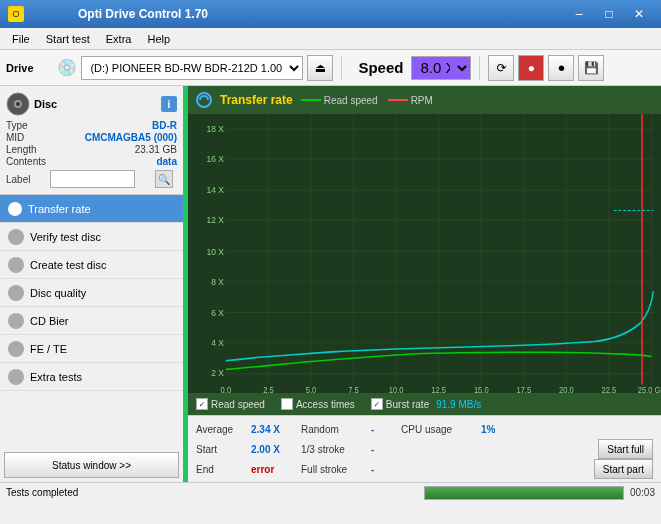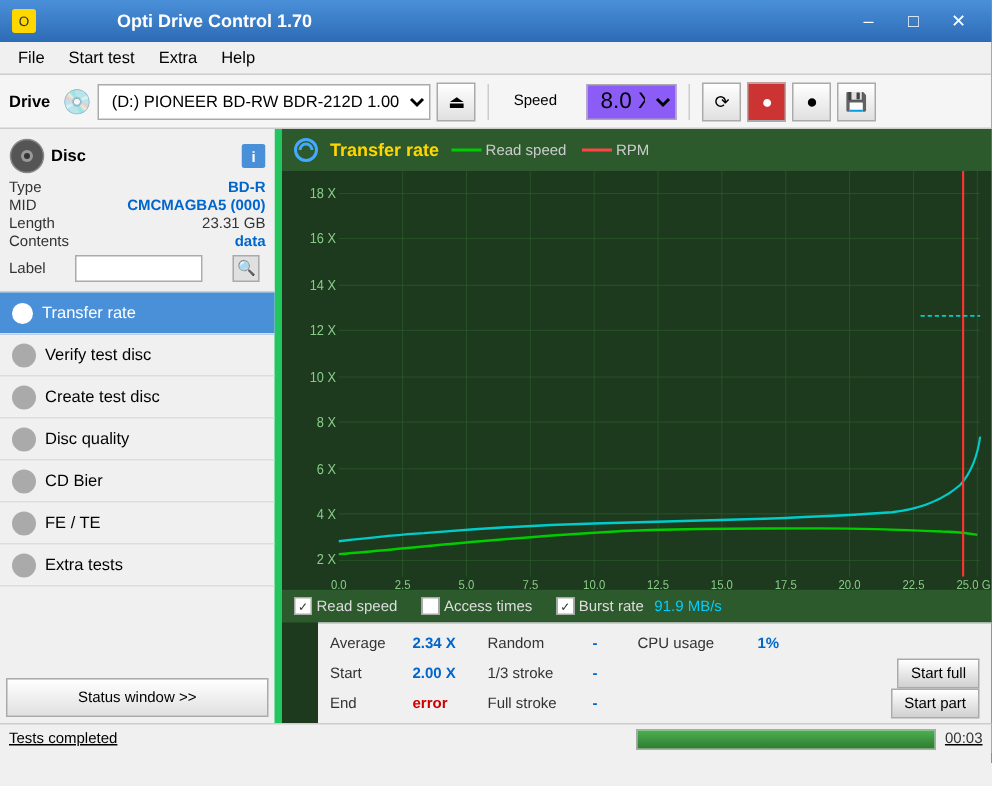--- a/index.html
+++ b/index.html
@@ -12,24 +12,24 @@
     .title-text { font-size: 12px; font-weight: 600; margin-left: 48px; }
     .title-controls { display: flex; gap: 2px; }
     .title-btn { width: 28px; height: 20px; display: flex; align-items: center; justify-content: center; cursor: pointer; border-radius: 3px; font-size: 12px; color: white; }
     
     
     .menu-bar { background: #f0f0f0; height: 22px; display: flex; align-items: center; padding: 0 4px; border-bottom: 1px solid #ccc; }
     .menu-item { padding: 2px 8px; cursor: pointer; font-size: 11px; }
     
     
     .toolbar { background: #f5f5f5; height: 36px; display: flex; align-items: center; padding: 0 6px; gap: 4px; border-bottom: 1px solid #ccc; }
-    .toolbar-label { font-size: 11px; font-weight: bold; margin-right: 4px; }
+    .toolbar-label { font-size: 11px; font-weight: bold; margin-right: 20px; }
     .drive-select { height: 24px; min-width: 220px; font-size: 11px; border: 1px solid #aaa; background: white; padding: 0 4px; }
     .toolbar-btn { width: 26px; height: 26px; border: 1px solid #aaa; background: linear-gradient(to bottom, #fff, #e0e0e0); cursor: pointer; display: flex; align-items: center; justify-content: center; font-size: 12px; }
-    .toolbar-speed-label { font-size: 10px; font-weight: normal; margin-left: 8px; margin-right: 16px; }
+    .toolbar-speed-label { font-size: 15px; font-weight: bold; margin-left: 8px; margin-right: 4px; }
     .speed-select { height: 24px; width: 60px; font-size: 15px; border: 1px solid #aaa; background: #8b5cf6; padding: 0 4px; }
     .toolbar-sep { width: 1px; height: 24px; background: #ccc; margin: 0 4px; }
     
     
     .main-content { display: flex; height: calc(524px - 28px - 22px - 36px - 22px - 20px); }
     
     
     .sidebar { width: 188px; background: #f0f0f0; border-right: 5px solid #22c55e; display: flex; flex-direction: column; }
     
     
@@ -70,32 +70,32 @@
     
     
     .chart-area { flex: 1; position: relative; background: #1e3a1e; overflow: hidden; }
     
     
     .chart-legend { background: #2d5a2d; height: 22px; display: flex; align-items: center; padding: 0 8px; gap: 16px; font-size: 10px; }
     .legend-check { display: flex; align-items: center; gap: 3px; color: #ddd; }
     .checkbox { width: 12px; height: 12px; border: 1px solid #aaa; background: white; display: flex; align-items: center; justify-content: center; font-size: 8px; color: #333; }
     
     
-    .stats-area { background: #f0f0f0; padding: 3px 8px; border-top: 1px solid #ccc; margin-left: 24px; }
+    .stats-area { background: #f0f0f0; padding: 3px 8px; border-top: 1px solid #ccc; }
     .stats-row { display: flex; align-items: center; height: 20px; font-size: 10px; }
     .stat-label { color: #333; width: 55px; }
     .stat-value { color: #0066cc; font-weight: bold; width: 50px; }
     .stat-label2 { color: #333; width: 70px; }
     .stat-value2 { color: #0066cc; font-weight: bold; width: 30px; }
     .stat-label3 { color: #333; width: 80px; }
     .stat-value3 { color: #0066cc; font-weight: bold; width: 40px; }
     .start-btn { margin-left: auto; height: 20px; padding: 0 8px; border: 1px solid #aaa; background: linear-gradient(to bottom, #fff, #d0d0d0); cursor: pointer; font-size: 10px; }
     
     
-    .status-bar { height: 20px; background: #f0f0f0; border-top: 1px solid #ccc; display: flex; align-items: center; padding: 0 6px; gap: 6px; font-size: 10px; text-decoration: underline; }
+    .status-bar { height: 20px; background: #f0f0f0; border-top: 1px solid #ccc; display: flex; align-items: center; padding: 0 6px; gap: 6px; font-size: 10px; }
     .status-text { flex: 1; }
     .progress-container { width: 200px; height: 14px; border: 1px solid #aaa; background: white; }
     .progress-bar { height: 100%; background: linear-gradient(to bottom, #4caf50, #2e7d32); }
     .status-time { font-size: 10px; color: #333; }
     
     svg.chart-svg { width: 100%; height: 100%; }
   </style>
 </head>
 <body>
 

